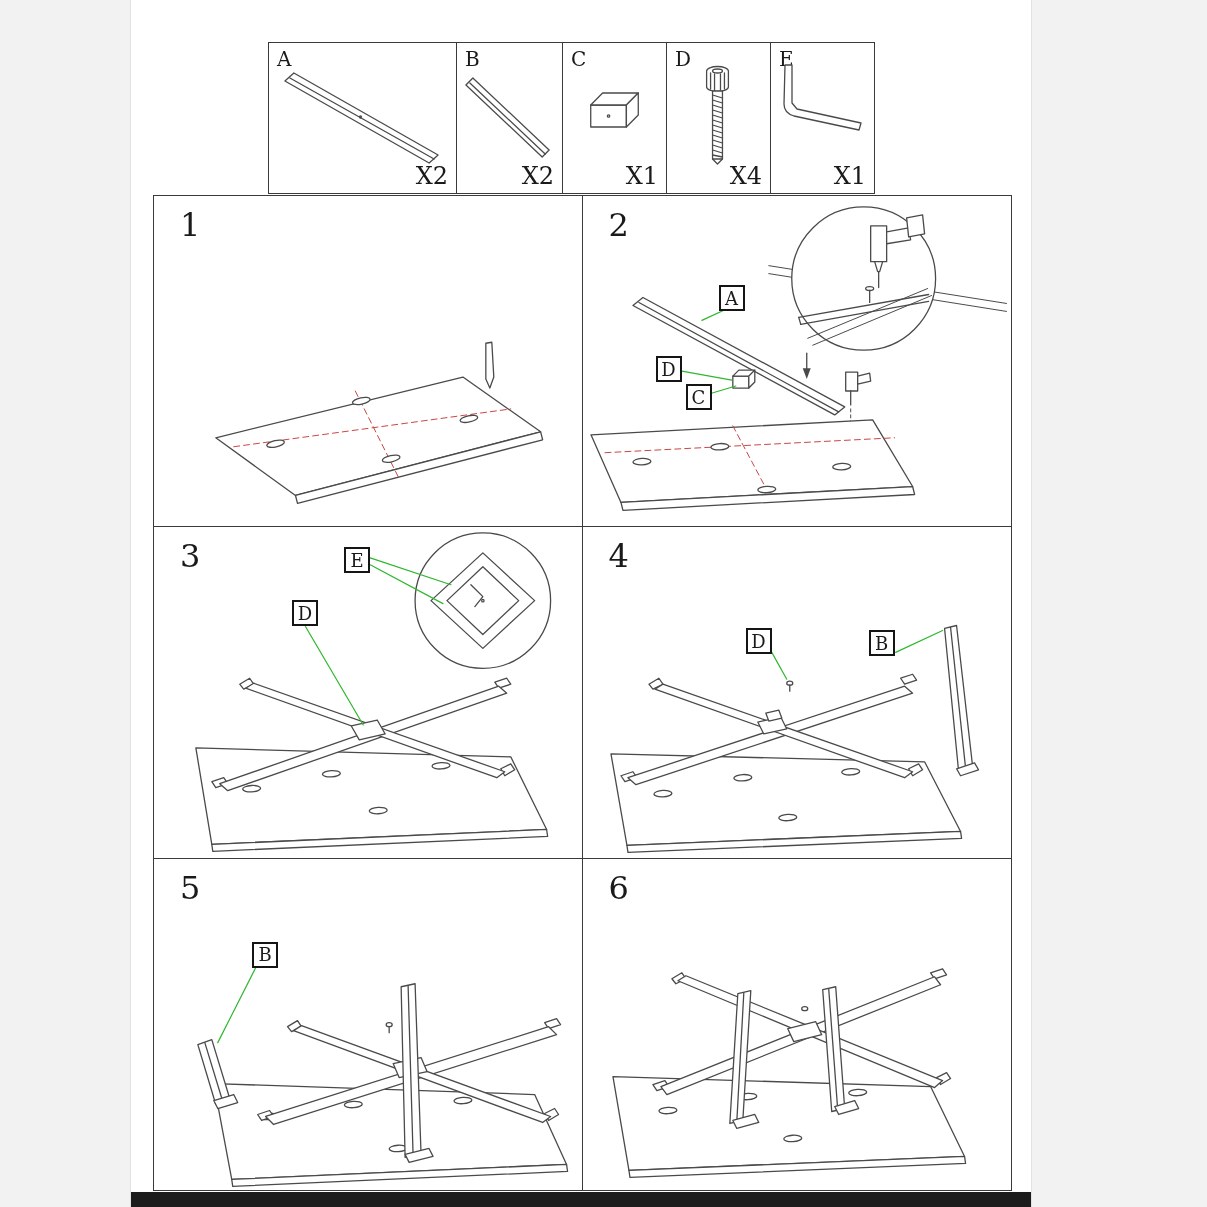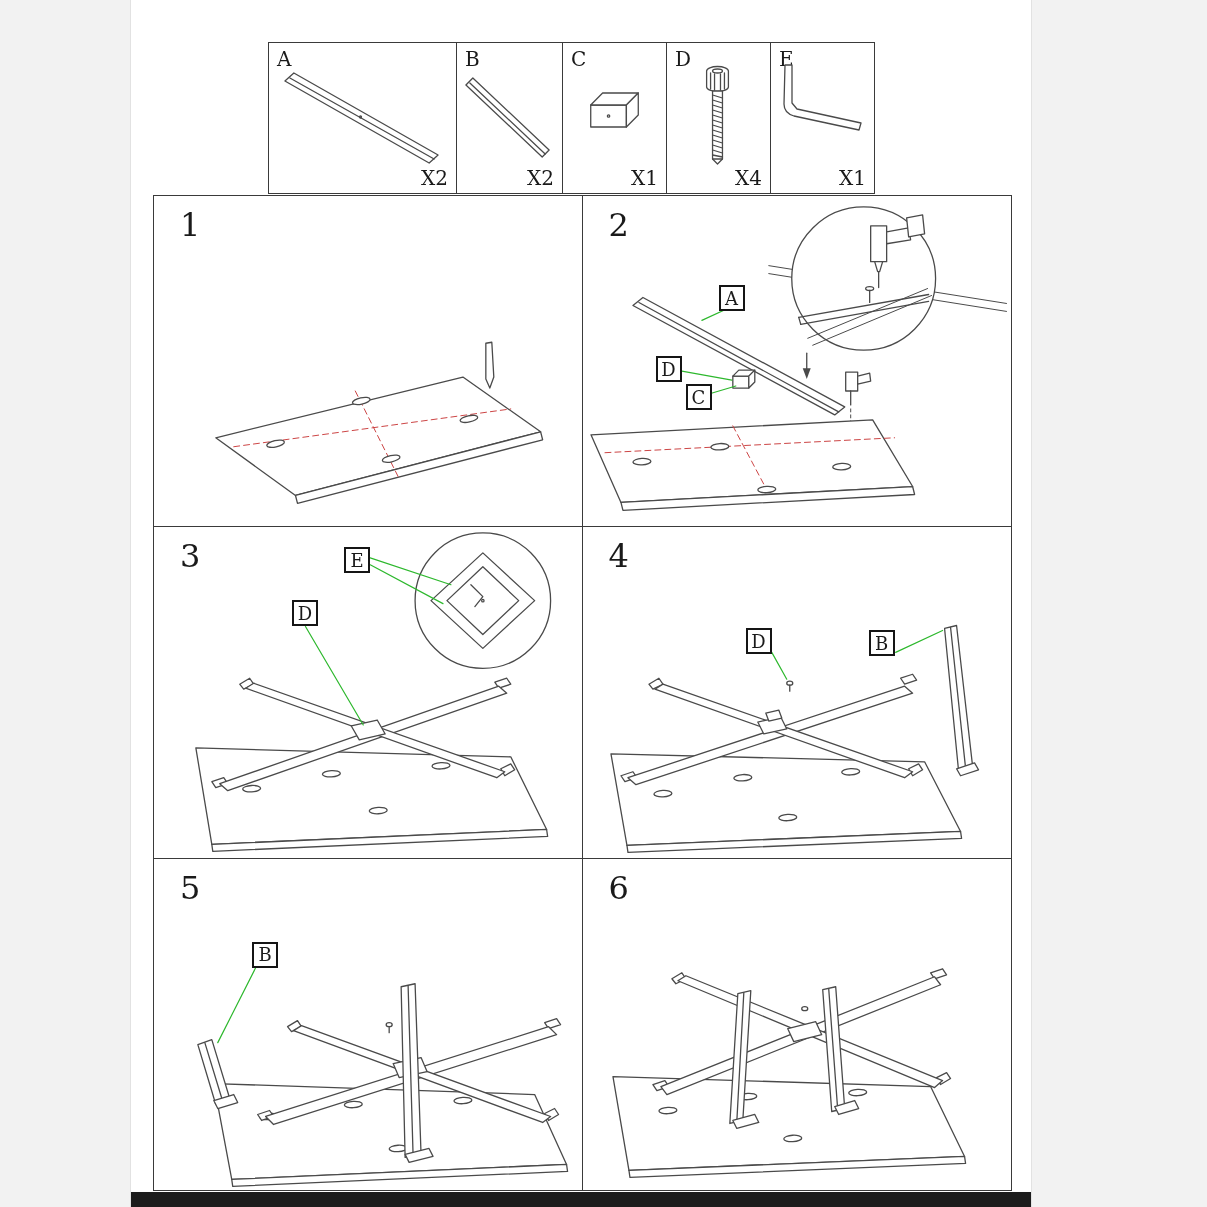--- a/index.html
+++ b/index.html
@@ -9,21 +9,21 @@
            border-left:1px solid #e2e2e2; border-right:1px solid #e2e2e2; }
   .bottom-bar { position:absolute; left:0; bottom:0; width:100%; height:15px; background:#1c1c1c; }
 
   
   .parts-table { position:absolute; left:137px; top:42px; width:607px; height:152px;
                  display:flex; border:1px solid #3a3a3a; background:#fff; }
   .part-cell { position:relative; height:100%; border-right:1px solid #3a3a3a; }
   .part-cell:last-child { border-right:none; }
   .pc-a { width:188px; } .pc-b { width:106px; } .pc-c { width:104px; } .pc-d { width:104px; } .pc-e { width:103px; }
   .part-letter { position:absolute; left:8px; top:4px; font-size:20px; }
-  .part-qty { position:absolute; right:8px; bottom:3px; font-size:20px; }
+  .part-qty { position:absolute; right:8px; bottom:3px; font-size:24px; }
   .part-cell svg { position:absolute; inset:0; width:100%; height:100%; }
 
   
   .steps-grid { position:absolute; left:22px; top:195px; width:859px; height:996px;
                 display:grid; grid-template-columns:1fr 1fr; grid-template-rows:1fr 1fr 1fr;
                 border:1px solid #3a3a3a; background:#fff; }
   .step-cell { position:relative; border-right:1px solid #3a3a3a; border-bottom:1px solid #3a3a3a; overflow:hidden; }
   .step-cell:nth-child(2n) { border-right:none; }
   .step-cell:nth-child(n+5) { border-bottom:none; }
   .step-number { position:absolute; left:26px; top:10px; font-size:32px; z-index:3; }

